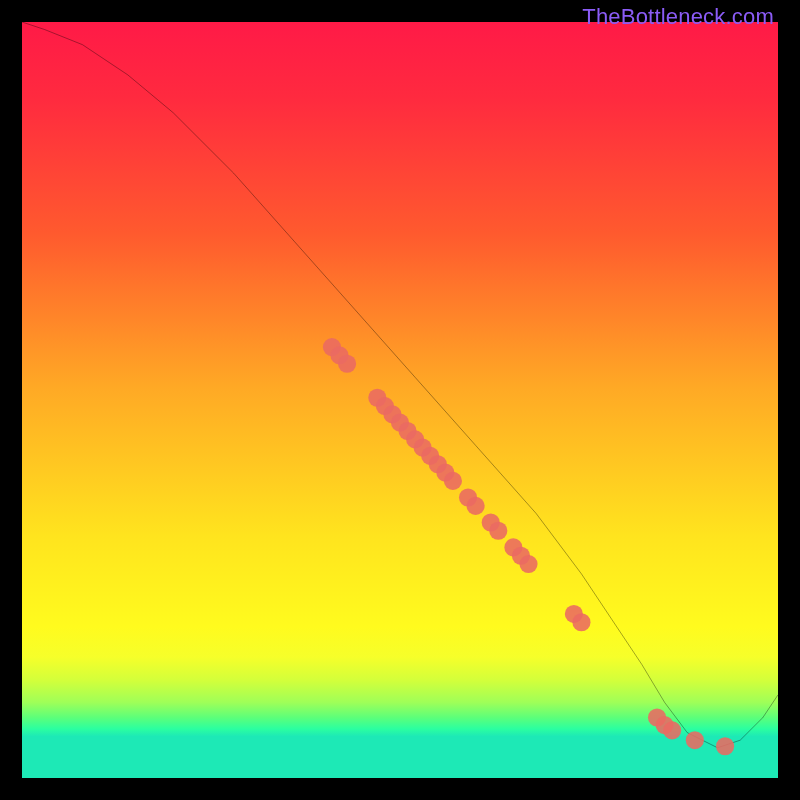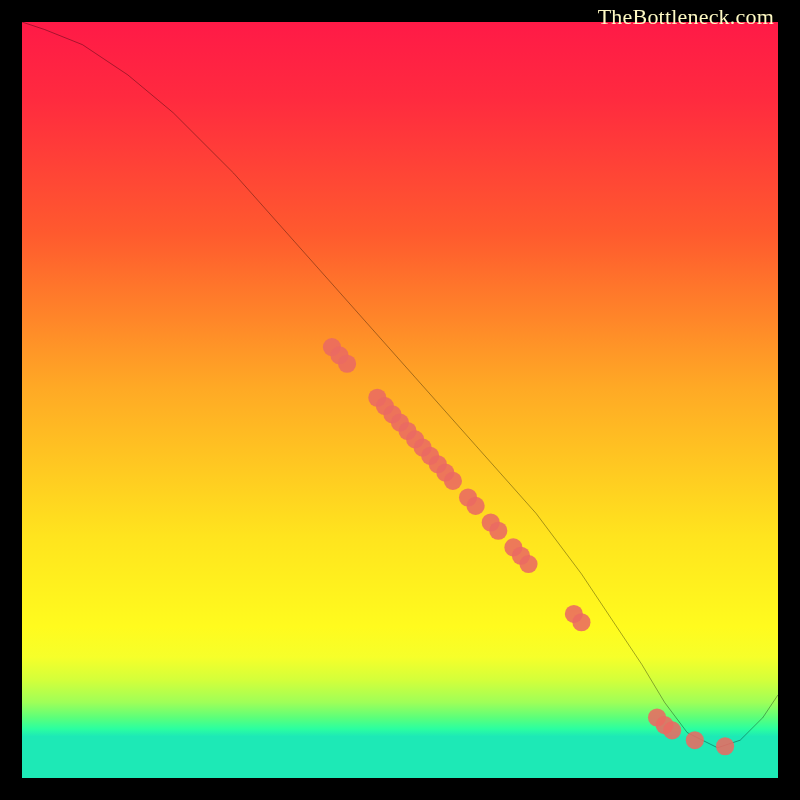--- a/index.html
+++ b/index.html
@@ -40,25 +40,24 @@
       #5cff7a 92%,
       #2bffa0 93.5%,
       #1de9b6 94.5%,
       #1de9b6 100%
     );
   }
   .watermark {
     position: absolute;
     top: 4px;
     right: 26px;
-    color: #fef9c3;
+    color: #8b5cf6;
     font-size: 22px;
     letter-spacing: 0.2px;
     user-select: none;
-    font-family: Liberation Serif, serif;
   }
   svg.curve {
     position: absolute;
     left: 0;
     top: 0;
     width: 756px;
     height: 756px;
     overflow: visible;
   }
   .pt {

